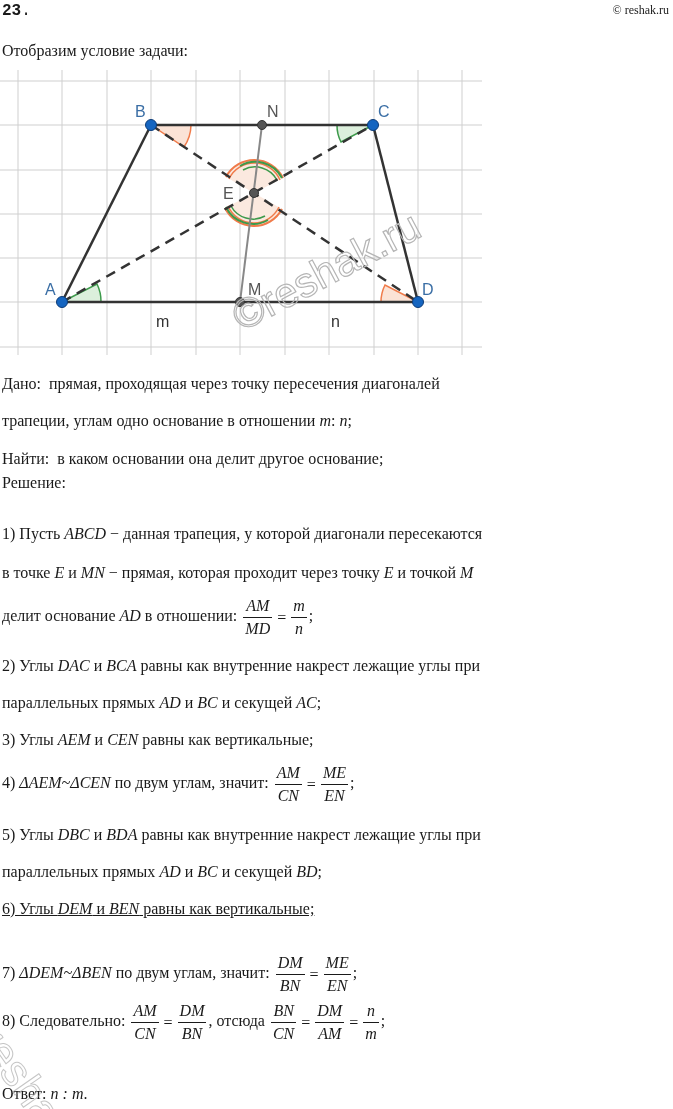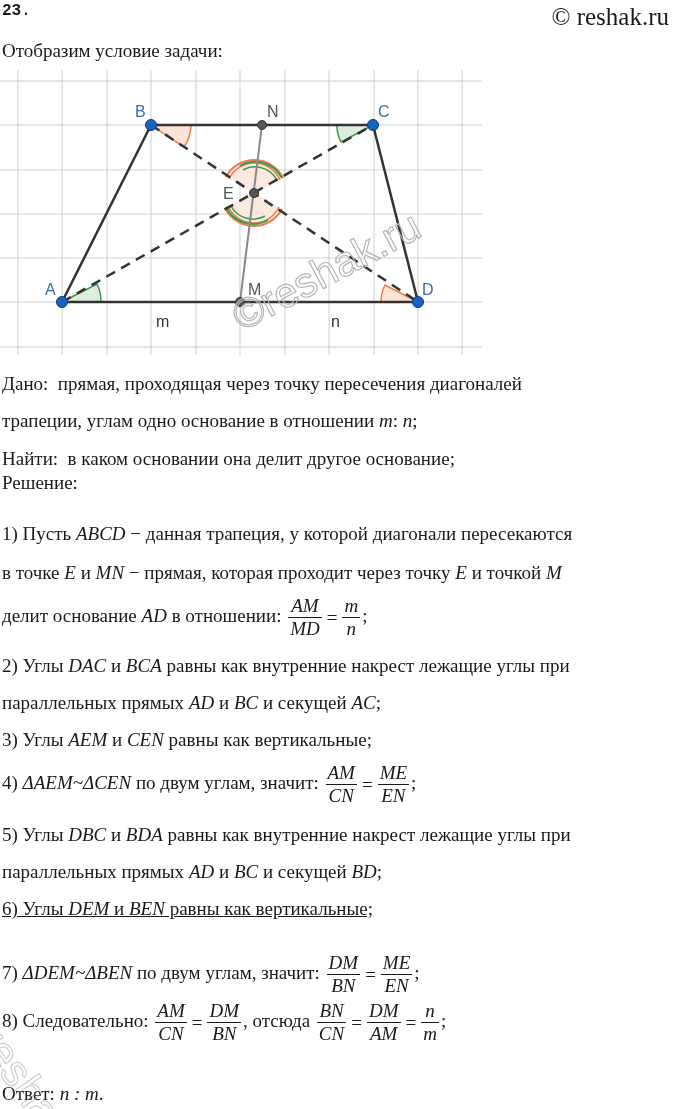--- a/index.html
+++ b/index.html
@@ -4,22 +4,22 @@
 <style>
   html, body { margin: 0; padding: 0; background: #ffffff; }
   body {
     width: 673px; height: 1109px; position: relative; overflow: hidden;
     font-family: "Liberation Serif", "DejaVu Serif", serif;
     color: #1a1a1a;
   }
   .abs { position: absolute; white-space: nowrap; }
   .num { left: 2px; top: 2px; font-size: 16px; font-weight: bold; font-family: Liberation Mono, monospace; }
   .num .dot { font-weight: normal; }
-  .copy { right: 4px; top: 3px; font-size: 25px; text-align: center; }
-  .line { left: 2px; font-size: 19px; line-height: 22px; }
+  .copy { right: 4px; top: 3px; font-size: 12px; text-align: center; }
+  .line { left: 2px; font-size: 16px; line-height: 22px; }
   i.m { font-family: "Liberation Serif", serif; font-style: italic; }
   .frac { display: inline-block; vertical-align: middle; text-align: center; margin: 0 2px; font-style: italic; }
   .frac span { display: block; line-height: 22px; padding: 0 2px; }
   .frac .top { border-bottom: 1.5px solid #1a1a1a; }
   .eq { display: inline-block; vertical-align: middle; margin: 0 3px; }
   svg text { font-family: "Liberation Sans", sans-serif; }
   .wm { position: absolute; color: transparent; -webkit-text-stroke: 1px rgba(150,150,150,0.55); font-family: "Liberation Sans", sans-serif; pointer-events: none; }
 </style>
 </head>
 <body>

